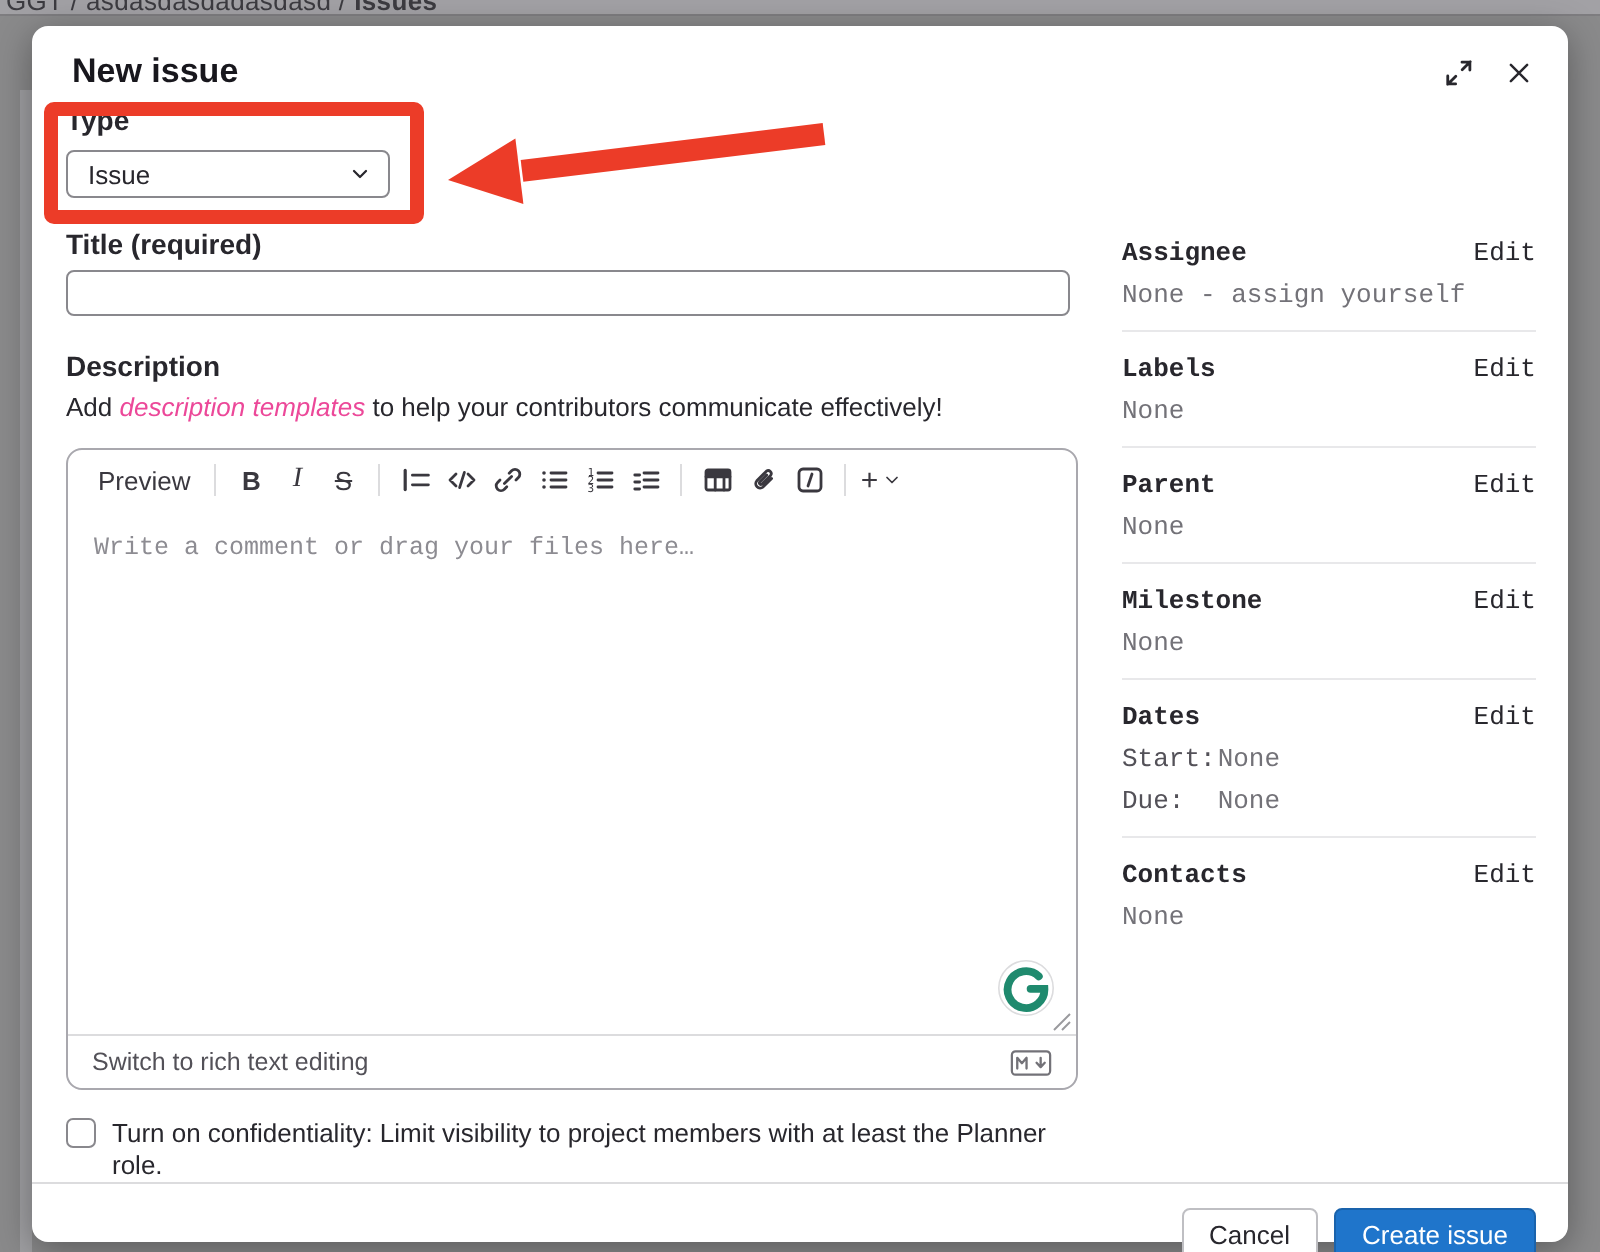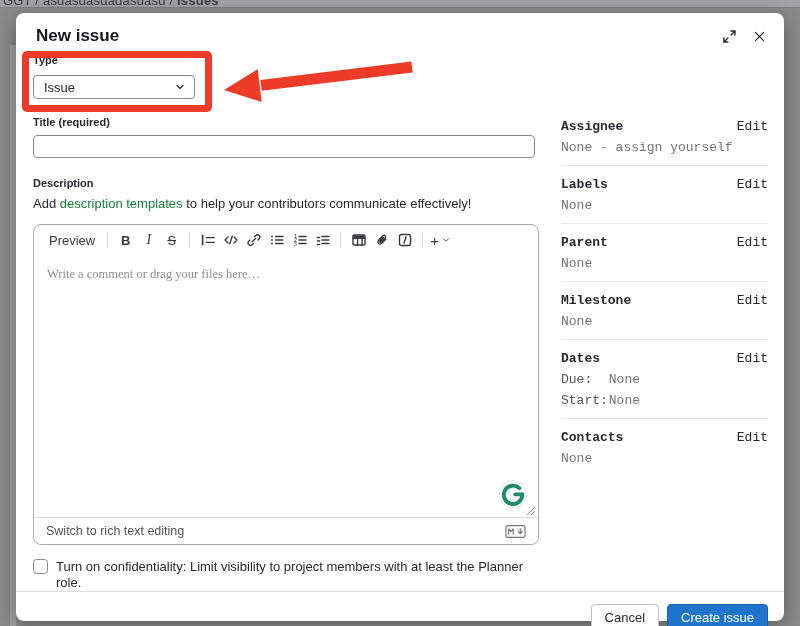--- a/index.html
+++ b/index.html
@@ -40,21 +40,21 @@
   .win-btn { position:absolute; top:14px; width:18px; height:18px; cursor:pointer;
     display:flex; align-items:center; justify-content:center; }
   .win-expand { right:46px; }
   .win-close { right:16px; }
   .win-btn svg { stroke:#28272d; stroke-width:1.5; fill:none; stroke-linecap:round; }
 
   .modal-body { flex:1 1 auto; display:flex; padding:0 16px 0 17px; }
   .main-col { width:502px; flex:0 0 502px; margin-right:26px; }
   .side-col { flex:1 1 auto; padding-top:66px; }
 
-  .field-label { font-size:11px; font-weight:700; color:#28272d; line-height:14px; }
+  .field-label { font-size:14px; font-weight:700; color:#28272d; line-height:14px; }
 
   
   .type-group { margin-top:0; }
   .type-select {
     margin-top:8px; width:162px; height:24px; border:1px solid #89888d;
     border-radius:4px; background:#fff; display:flex; align-items:center;
     justify-content:space-between; padding:0 8px 0 10px; font-size:13px;
     color:#28272d; cursor:pointer;
   }
   .type-select svg { stroke:#28272d; stroke-width:1.5; fill:none; stroke-linecap:round; stroke-linejoin:round; }
@@ -68,21 +68,21 @@
 
   .title-group { margin-top:16px; }
   .title-input {
     margin-top:6px; width:502px; height:23px; border:1px solid #89888d;
     border-radius:4px; font-size:13px; padding:0 8px; color:#28272d; outline:none;
     font-family:"Liberation Sans", sans-serif;
   }
 
   .desc-group { margin-top:18px; }
   .desc-help { margin-top:6px; font-size:13px; color:#28272d; line-height:16px; }
-  .desc-help a { color:#15803d; text-decoration:none; cursor:pointer; }
+  .desc-help a { color:#ec4899; text-decoration:none; cursor:pointer;font-style:italic; }
 
   
   .editor {
     margin-top:12px; width:506px; height:321px; border:1px solid #a9a8ae;
     border-radius:8px; display:flex; flex-direction:column; background:#fff;
   }
   .ed-toolbar {
     height:30px; flex:0 0 30px; display:flex; align-items:center; padding:0 9px;
   }
   .tb-btn {
@@ -94,21 +94,21 @@
   .tb-sep { width:1px; height:16px; background:#dcdcde; margin:0 6px; flex:0 0 1px; }
   .tb-b { font-weight:700; font-size:13px; }
   .tb-i { font-style:italic; font-family:"Liberation Serif", serif; font-size:14px; }
   .tb-s { font-size:13px; text-decoration:line-through; }
   .tb-plus { font-size:15px; color:#3a383f; }
   .tb-caret { margin-left:2px; }
 
   .ed-content { flex:1 1 auto; position:relative; }
   .ed-placeholder {
     position:absolute; left:13px; top:12px;
-    font-family:Liberation Serif, serif; font-size:12.5px; color:#8d8c92;
+    font-family:Liberation Mono, monospace; font-size:12.5px; color:#8d8c92;
   }
   .grammarly {
     position:absolute; right:10px; bottom:8px; width:30px; height:30px; cursor:pointer;
   }
   .resize-handle { position:absolute; right:2px; bottom:1px; cursor:nwse-resize; }
 
   .ed-footer {
     flex:0 0 27px; border-top:1px solid #dcdcde; display:flex; align-items:center;
     justify-content:space-between; padding:0 12px; border-radius:0 0 8px 8px; background:#fff;
   }
@@ -340,25 +340,25 @@
         </div>
         <div class="sb-value">None</div>
       </div>
 
       <div class="sb-section">
         <div class="sb-head">
           <span class="sb-title">Dates</span>
           <span class="sb-edit">Edit</span>
         </div>
         <div class="sb-row">
+          <span class="lbl">Start:</span>
+          <span class="val">None</span>
+        </div>
+        <div class="sb-row">
           <span class="lbl">Due:</span>
-          <span class="val">None</span>
-        </div>
-        <div class="sb-row">
-          <span class="lbl">Start:</span>
           <span class="val">None</span>
         </div>
       </div>
 
       <div class="sb-section last">
         <div class="sb-head">
           <span class="sb-title">Contacts</span>
           <span class="sb-edit">Edit</span>
         </div>
         <div class="sb-value">None</div>

